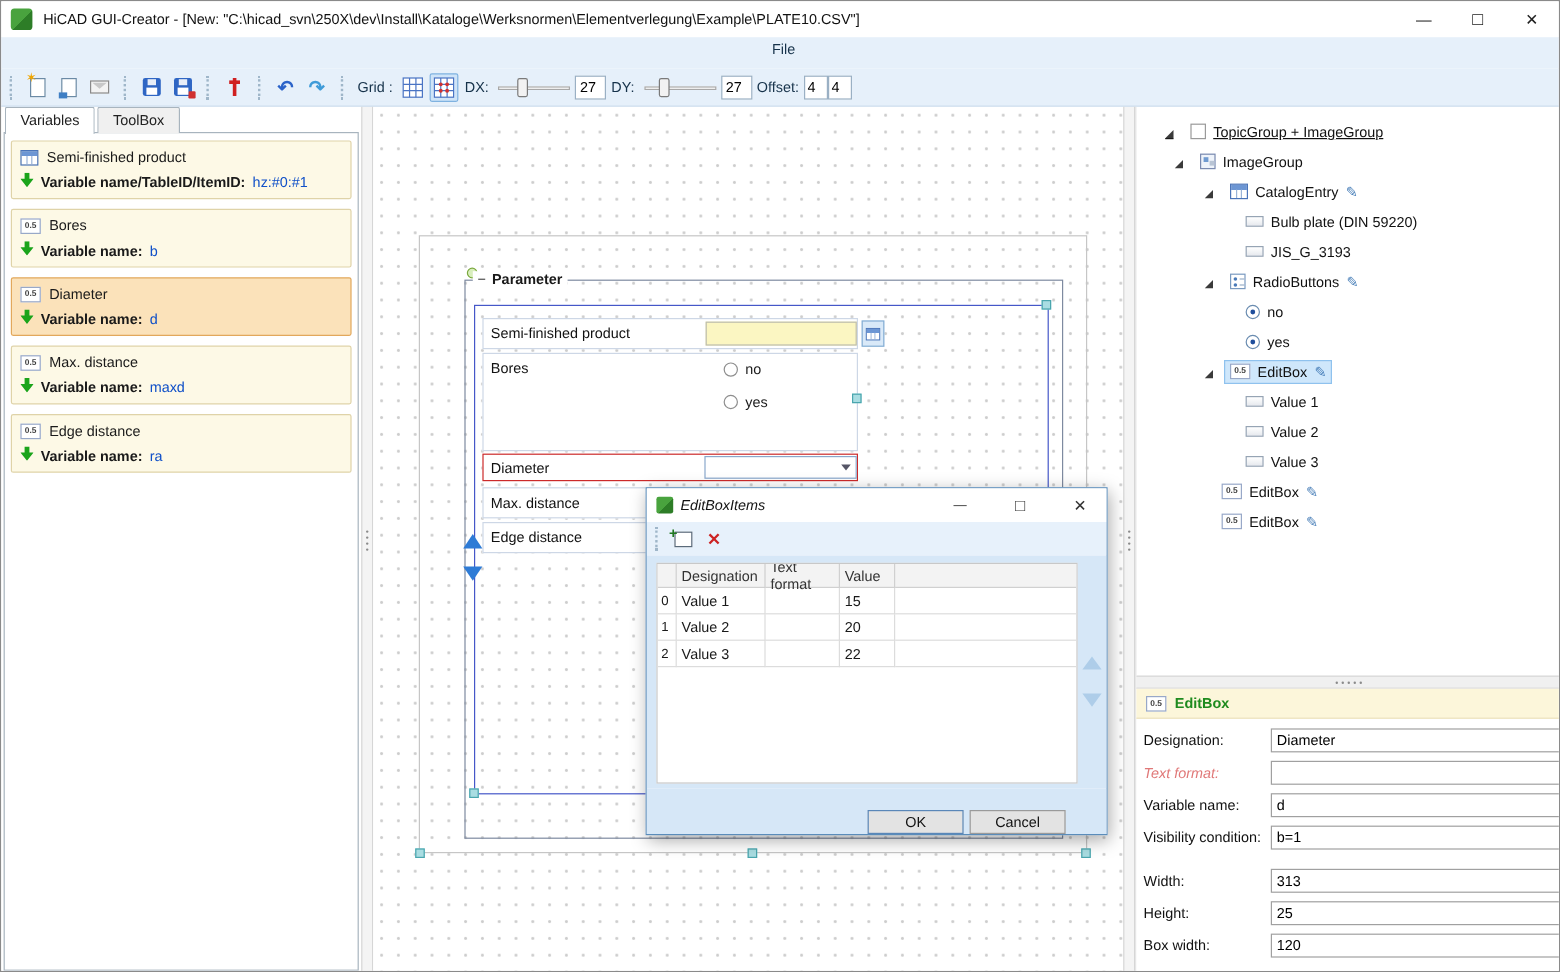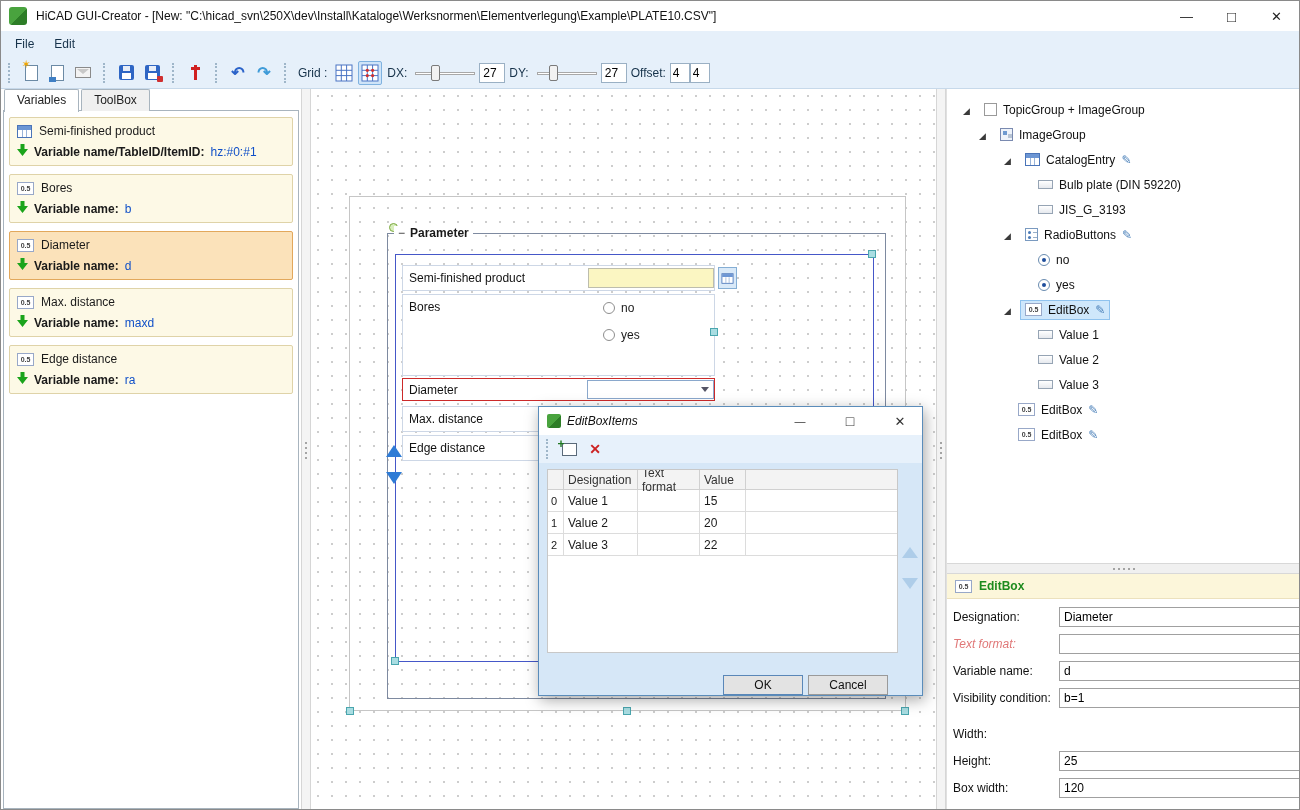--- a/index.html
+++ b/index.html
@@ -11,21 +11,21 @@
   .titlebar{position:absolute;left:0;top:0;width:100%;height:30px;display:flex;align-items:center;background:#fff;}
   .app-icon{width:18px;height:18px;margin-left:8px;border-radius:3px;background:linear-gradient(135deg,#49a33e 0 55%,#2d7d27 55%);flex:0 0 18px;}
   .title-text{margin-left:9px;font-size:12px;color:#111;white-space:nowrap;overflow:hidden;}
   .win-controls{margin-left:auto;display:flex;height:100%;}
   .win-btn{width:45px;height:100%;display:flex;align-items:center;justify-content:center;font-size:13px;color:#222;}
   .win-btn.min::before{content:"—";}
   .win-btn.max::before{content:"□";font-size:15px;}
   .win-btn.close::before{content:"✕";}
 
   
-  .menubar{position:absolute;left:0;top:30px;width:100%;height:26px;background:#e6f0fa;display:flex;align-items:center;padding-left:6px;gap:4px;}
+  .menubar{position:absolute;left:0;top:30px;width:100%;height:26px;background:#e6f0fa;display:flex;align-items:center;padding-left:6px;gap:4px;flex-direction:column;}
   .menu-item{padding:3px 8px;color:#16324a;}
   .toolbar{position:absolute;left:0;top:56px;width:100%;height:32px;background:#e6f0fa;border-bottom:1px solid #c7d9ea;display:flex;align-items:center;}
   .grip{width:4px;height:20px;border-left:2px dotted #9fb6c9;margin:0 6px 0 7px;}
   .tb-btn{width:24px;height:24px;display:flex;align-items:center;justify-content:center;margin:0 1px;position:relative;}
   .tb-btn.active{background:#cfe4f8;border:1px solid #7fb2e0;border-radius:2px;}
   .tb-label{margin:0 4px;color:#16324a;white-space:nowrap;}
   .tb-num{width:26px;height:20px;border:1px solid #9ab0c4;background:#fff;font-size:12px;padding:0 3px;font-family:inherit;}
   .tb-num.small{width:20px;padding:0 2px;}
   .slider{position:relative;width:60px;height:20px;margin:0 4px;}
   .slider-track{position:absolute;left:0;right:0;top:9px;height:3px;background:#fff;border:1px solid #a8a8a8;}
@@ -118,21 +118,21 @@
   .c-gut{width:16px;flex:0 0 16px;font-size:11px;padding-left:3px !important;}
   .c-des{width:74px;flex:0 0 74px;}
   .c-fmt{width:62px;flex:0 0 62px;}
   .c-val{width:46px;flex:0 0 46px;}
   .c-fill{flex:1;border-right:none !important;}
 
   
   .right-panel{position:absolute;left:945px;top:88px;width:355px;height:722px;background:#fff;border-left:1px solid #e0e0e0;}
   .tree{position:absolute;left:0;top:0;width:100%;height:474px;overflow:hidden;padding-top:8px;}
   .tree-row{height:25px;display:flex;align-items:center;color:#111;}
-  .lvl0{padding-left:16px;}.lvl1{padding-left:32px;}.lvl2{padding-left:50px;margin-left:7px;}.lvl2n{padding-left:66px;}.lvl3{padding-left:86px;}
+  .lvl0{padding-left:24px;text-decoration:underline;}.lvl1{padding-left:32px;}.lvl2{padding-left:50px;margin-left:7px;}.lvl2n{padding-left:66px;}.lvl3{padding-left:86px;}
   .expander{width:16px;flex:0 0 16px;}
   .expander::before{content:"◢";font-size:9px;color:#3a3a3a;}
   .row-inner{display:flex;align-items:center;gap:6px;padding:2px 4px;border:1px solid transparent;}
   .tree-row.selected .row-inner{background:#cfe7fb;border-color:#8fc2ee;}
   .pencil{color:#477eb8;font-size:12px;}
   .pencil::before{content:"✎";}
   .ic-topic{width:13px;height:13px;border:1px solid #9a9a9a;background:#fff;flex:0 0 13px;}
   .ic-img{width:13px;height:13px;border:1px solid #7a8ab0;background:#eef3fa;position:relative;flex:0 0 13px;}
   .ic-img::after{content:"";position:absolute;left:2px;top:2px;width:4px;height:4px;background:#6f9ad0;box-shadow:5px 3px 0 #b8c4d4;}
   .ic-field{width:15px;height:9px;border:1px solid #96a4b4;background:linear-gradient(#ffffff,#e6e9ee);flex:0 0 15px;}
@@ -519,20 +519,21 @@
         <div class="prop-row">
           <span class="prop-label">Variable name:</span>
           <input class="prop-input" value="d" style="">
         </div>
         <div class="prop-row">
           <span class="prop-label">Visibility condition:</span>
           <input class="prop-input" value="b=1" style="">
         </div>
         <div class="prop-row gap">
           <span class="prop-label">Width:</span>
+          <input class="prop-input" value="313" style="">
         </div>
         <div class="prop-row">
           <span class="prop-label">Height:</span>
           <input class="prop-input" value="25" style="">
         </div>
         <div class="prop-row">
           <span class="prop-label">Box width:</span>
           <input class="prop-input" value="120" style="">
         </div>
       </div>

